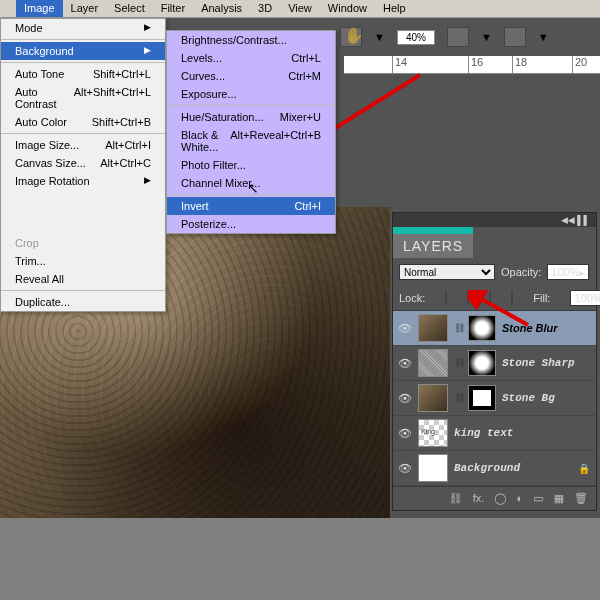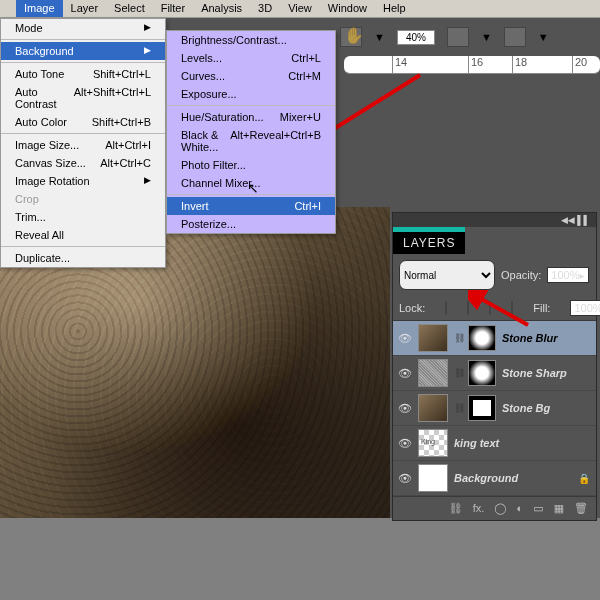--- a/index.html
+++ b/index.html
@@ -6,62 +6,62 @@
 body { background: #535353; width: 600px; height: 600px; overflow: hidden; position: relative; }
 
 .menubar { background: #d4d0c8; height: 18px; display: flex; padding-left: 16px; border-bottom: 1px solid #999; }
 .menubar-item { padding: 2px 8px; cursor: default; }
 .menubar-item.active { background: #316ac5; color: #fff; }
 
 .toolbar { background: #535353; height: 38px; display: flex; align-items: center; padding-left: 340px; gap: 12px; }
 .zoom-val { background: #fff; border: 1px solid #888; padding: 1px 8px; font-size: 10px; }
 .tool-icon { width: 22px; height: 20px; background: #6a6a6a; border: 1px solid #444; }
 
-.ruler { background: #fff; height: 18px; display: flex; font-size: 9px; color: #555; position: relative; border-bottom: 1px solid #888; margin-left: 344px; border-radius: 6px;}
+.ruler { background: #fff; height: 18px; display: flex; font-size: 9px; color: #555; position: relative; border-bottom: 1px solid #888; margin-left: 344px;}
 .ruler span { position: absolute; border-left: 1px solid #888; padding-left: 2px; height: 100%; }
 
 .image-menu { position: absolute; top: 18px; left: 0; width: 166px; background: #f0f0f0; border: 1px solid #999; box-shadow: 2px 2px 4px rgba(0,0,0,0.3); z-index: 10; }
 .menu-row { display: flex; justify-content: space-between; padding: 3px 14px 3px 14px; cursor: default; }
 .menu-row.hover { background: #316ac5; color: #fff; }
-.menu-row.disabled { color: #999; }
+.menu-row.disabled { color: #999; margin-top: 44px; }
 .menu-row .arrow { font-size: 9px; }
 .menu-sep { height: 1px; background: #bbb; margin: 2px 0; }
 
 .sub-menu { position: absolute; top: 30px; left: 166px; width: 170px; background: #c4b5fd; border: 1px solid #999; box-shadow: 2px 2px 4px rgba(0,0,0,0.3); z-index: 11; }
 
 .canvas-area { position: absolute; top: 207px; left: 0; width: 390px; height: 311px; background: linear-gradient(135deg, #9d8669 0%, #6b5a42 30%, #4a3c2a 60%, #2a2218 100%); overflow: hidden; }
 .canvas-area::before { content: ""; position: absolute; inset: 0; background: radial-gradient(ellipse at 35% 30%, rgba(220,200,170,0.5), transparent 50%), radial-gradient(ellipse at 60% 70%, rgba(30,20,10,0.6), transparent 60%); filter: contrast(1.2); }
 .rock { position:absolute; inset:0; background-image: repeating-radial-gradient(circle at 20% 40%, rgba(0,0,0,0.15) 0 2px, transparent 2px 7px), repeating-radial-gradient(circle at 70% 60%, rgba(255,255,255,0.06) 0 2px, transparent 2px 9px); mix-blend-mode: overlay; }
 
 .layers-panel { position: absolute; top: 212px; right: 3px; width: 205px; background: #535353; border: 1px solid #2a2a2a; }
-.panel-tab { background: #000000; color: #e4e4e4; padding: 4px 10px; font-size: 12px; display: inline-block; border-top: 5px solid #14b8a6; letter-spacing: 1px; }
+.panel-tab { background: #737373; color: #e4e4e4; padding: 4px 10px; font-size: 14px; display: inline-block; border-top: 7px solid #14b8a6; letter-spacing: 1px; }
 .panel-top { background: #535353; padding: 6px; display: flex; gap: 6px; align-items: center; flex-wrap: wrap; color: #ddd; }
 .panel-top select, .panel-top input { background: #eee; border: 1px solid #333; font-size: 10px; }
-.panel-top select { width: 96px; height: 30px; border-radius: 7px; }
+.panel-top select { width: 96px; height: 16px; }
 .opacity-box { background: #fff; border: 1px solid #333; padding: 1px 3px; font-size: 10px; display:inline-flex; align-items:center; }
 .panel-lock { background: #535353; padding: 4px 6px; color: #ddd; display: flex; align-items: center; gap: 20px; font-size: 10px; border-bottom: 1px solid #3a3a3a;}
 .lock-icon { width: 14px; height: 14px; background: #6a6a6a; border: 1px solid #444; }
 
 .layer-list { background: #535353; }
 .layer-row { display: flex; align-items: center; padding: 3px 5px; gap: 6px; border-bottom: 1px solid #474747; }
 .layer-row.selected { background: #8a9bb4; }
 .eye { width: 14px; height: 14px; display: flex; align-items: center; justify-content: center; color: #ddd; font-size: 11px; }
 .thumb { width: 30px; height: 28px; border: 1px solid #888; background: #777; }
 .thumb.stone { background: linear-gradient(135deg, #8a7456, #3d3020); }
 .thumb.noise { background: repeating-linear-gradient(45deg,#888 0 1px,#aaa 1px 2px); }
 .thumb.white { background: #fff; }
 .thumb.check { background: repeating-conic-gradient(#ccc 0 25%, #fff 0 50%) 0 0/10px 10px; position: relative; }
 .thumb.check::after { content: "King"; font-size: 7px; color: #444; position: absolute; top: 8px; left: 2px; }
 .mask { width: 28px; height: 26px; border: 1px solid #888; background: radial-gradient(circle, #fff 35%, #000 75%); }
 .mask.square { background: #000; position: relative; }
 .mask.square::after { content:""; position:absolute; top:4px; left:4px; right:4px; bottom:4px; background:#fff; }
 .link-ic { width: 8px; font-size: 9px; color: #333; }
 .layer-name { font-weight: bold; font-style: italic; font-size: 11px; color: #222; }
 .layer-row.selected .layer-name { color: #000; }
-.layer-row:not(.selected) .layer-name { color: #ddd; }
+.layer-row:not(.selected) .layer-name { color: #ddd; font-family: Liberation Mono, monospace; }
 .lock-badge { margin-left:auto; font-size:10px; color:#ddd; }
 
 .panel-bottom { background: #535353; border-top: 1px solid #3a3a3a; padding: 5px 8px; display: flex; gap: 10px; justify-content: flex-end; }
 .panel-bottom span { color: #bbb; font-size: 11px; }
 
 .arrow-red { position: absolute; pointer-events: none; }
 .arrow1 { top: 65px; left: 250px; width: 180px; height: 120px; }
 .arrow2 { top: 290px; right: 62px; width: 70px; height: 40px; }
 
 .cursor { position: absolute; top: 180px; left: 247px; font-size: 14px; color: #000; z-index: 20; pointer-events:none; }

